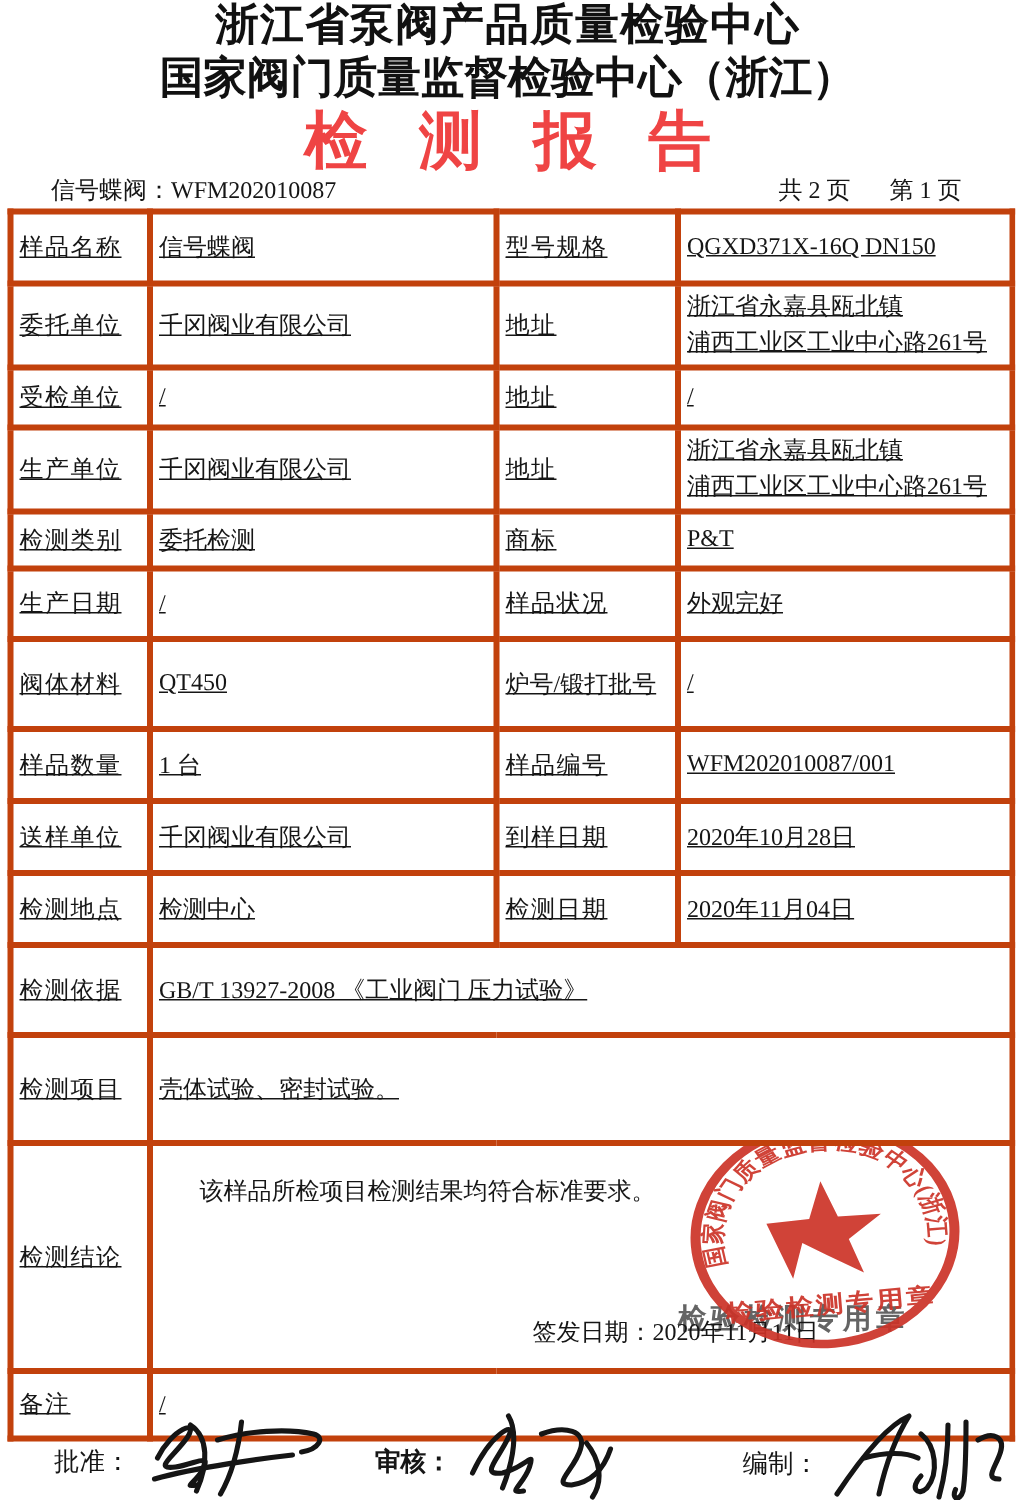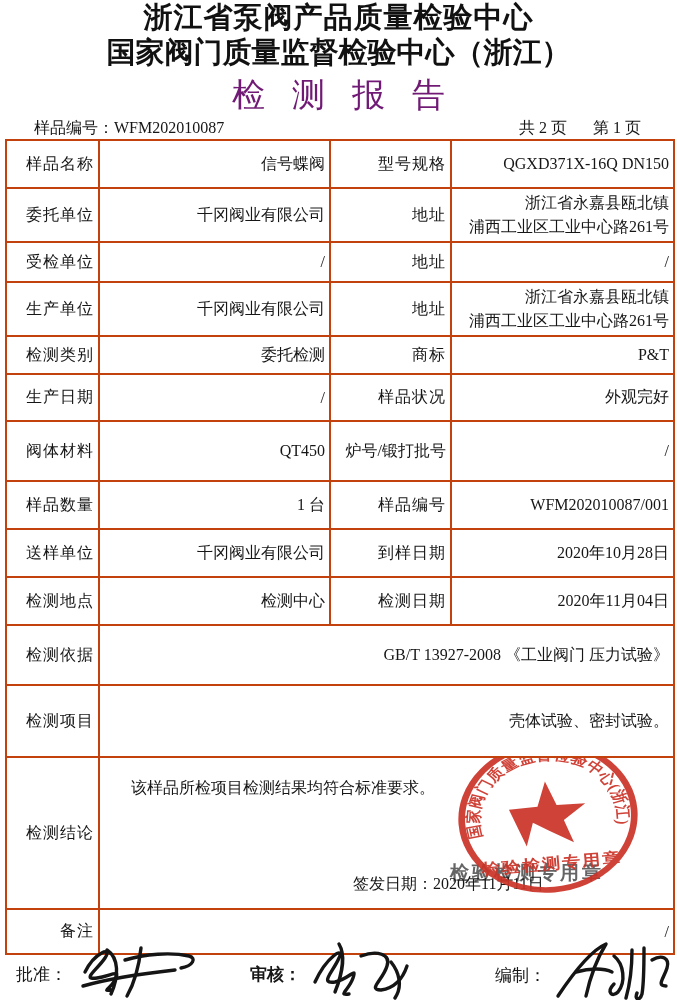--- a/index.html
+++ b/index.html
@@ -9,76 +9,76 @@
     color:#161616;
     -webkit-font-smoothing:antialiased;
   }
   .page{position:relative;width:677px;height:1000px;overflow:hidden;background:#fff;}
 
   
   .org-title{margin:0;text-align:center;font-weight:bold;color:#111;}
   .org1{padding-top:0;font-size:29px;line-height:34px;letter-spacing:1px;}
   .org2{font-size:29px;line-height:36px;}
   .report-title{
-    margin:5px 0 3px;text-align:center;font-size:33px;line-height:40px;
-    font-weight:normal;letter-spacing:0.82em;padding-left:0.82em;color:#701a75;
+    margin:5px 0 3px;text-align:center;font-size:42px;line-height:40px;
+    font-weight:bold;letter-spacing:0.82em;padding-left:0.82em;color:#ef4444;
   }
   .meta-row{
     display:flex;justify-content:space-between;align-items:flex-end;
     padding:0 36px 2px 34px;font-size:16px;line-height:19px;
   }
   .meta-right span{margin-left:26px;}
 
   
   table.report{
     border-collapse:collapse;table-layout:fixed;
     margin-left:5px;width:668px;
     border:1px solid #262626;border-bottom:2px solid #1d1d1d;
   }
   table.report td{
-    border:2px solid #c2410c;
-    font-size:16px;text-align:right;vertical-align:middle;
-    padding:2px 4px;overflow:hidden;
+    border:4px solid #c2410c;
+    font-size:16px;text-align:left;vertical-align:middle;
+    padding:2px 4px;overflow:hidden;text-decoration:underline;
   }
   td.lbl{letter-spacing:1px;}
   td.nowrap{white-space:nowrap;letter-spacing:0;padding:2px 1px;}
   td.topleft{text-align:left;vertical-align:top;padding:10px 4px 4px 13px;}
   .addr span{display:block;line-height:24px;}
   td.conclusion{position:relative;text-align:left;vertical-align:top;padding:0;}
   .conclusion-text{position:absolute;left:14px;top:20px;font-size:16px;margin-left:17px;}
   .sign-date{position:absolute;left:253px;bottom:13px;font-size:16px;z-index:1;white-space:nowrap;}
   .ghost-stamp-text{
     position:absolute;left:350px;top:102px;z-index:1;
     font-size:19px;font-weight:bold;color:#4a4a4a;letter-spacing:3px;opacity:.85;white-space:nowrap;
   }
   
   .stamp{
     position:absolute;left:352px;top:-22px;width:192px;height:162px;z-index:3;
     transform:rotate(-5deg);opacity:.92;pointer-events:none;
   }
   
   .sig-group{position:absolute;top:948px;display:flex;align-items:center;}
-  .sig-approve{left:16px;}
+  .sig-approve{left:36px;}
   .sig-review{left:250px;font-weight:bold;}
   .sig-compile{left:495px;}
   .sig-label{font-size:17px;white-space:nowrap;}
   .sig-svg{margin-left:4px;margin-top:-10px;}
   .sig-svg path{fill:none;stroke:#151515;stroke-width:3.4;stroke-linecap:round;stroke-linejoin:round;}
 </style>
 </head>
 <body>
 
 <div class="page">
 
   <h1 class="org-title org1">浙江省泵阀产品质量检验中心</h1>
   <h1 class="org-title org2">国家阀门质量监督检验中心（浙江）</h1>
   <h2 class="report-title">检测报告</h2>
 
   <div class="meta-row">
-    <div class="meta-left"><span>样品编号：</span><span>WFM202010087</span></div>
+    <div class="meta-left"><span>信号蝶阀：</span><span>WFM202010087</span></div>
     <div class="meta-right"><span>共 2 页</span><span>第 1 页</span></div>
   </div>
 
   <table class="report">
     <colgroup>
         <col style="width:93px">
         <col style="width:231px">
         <col style="width:121px">
         <col style="width:223px">
       </colgroup>

